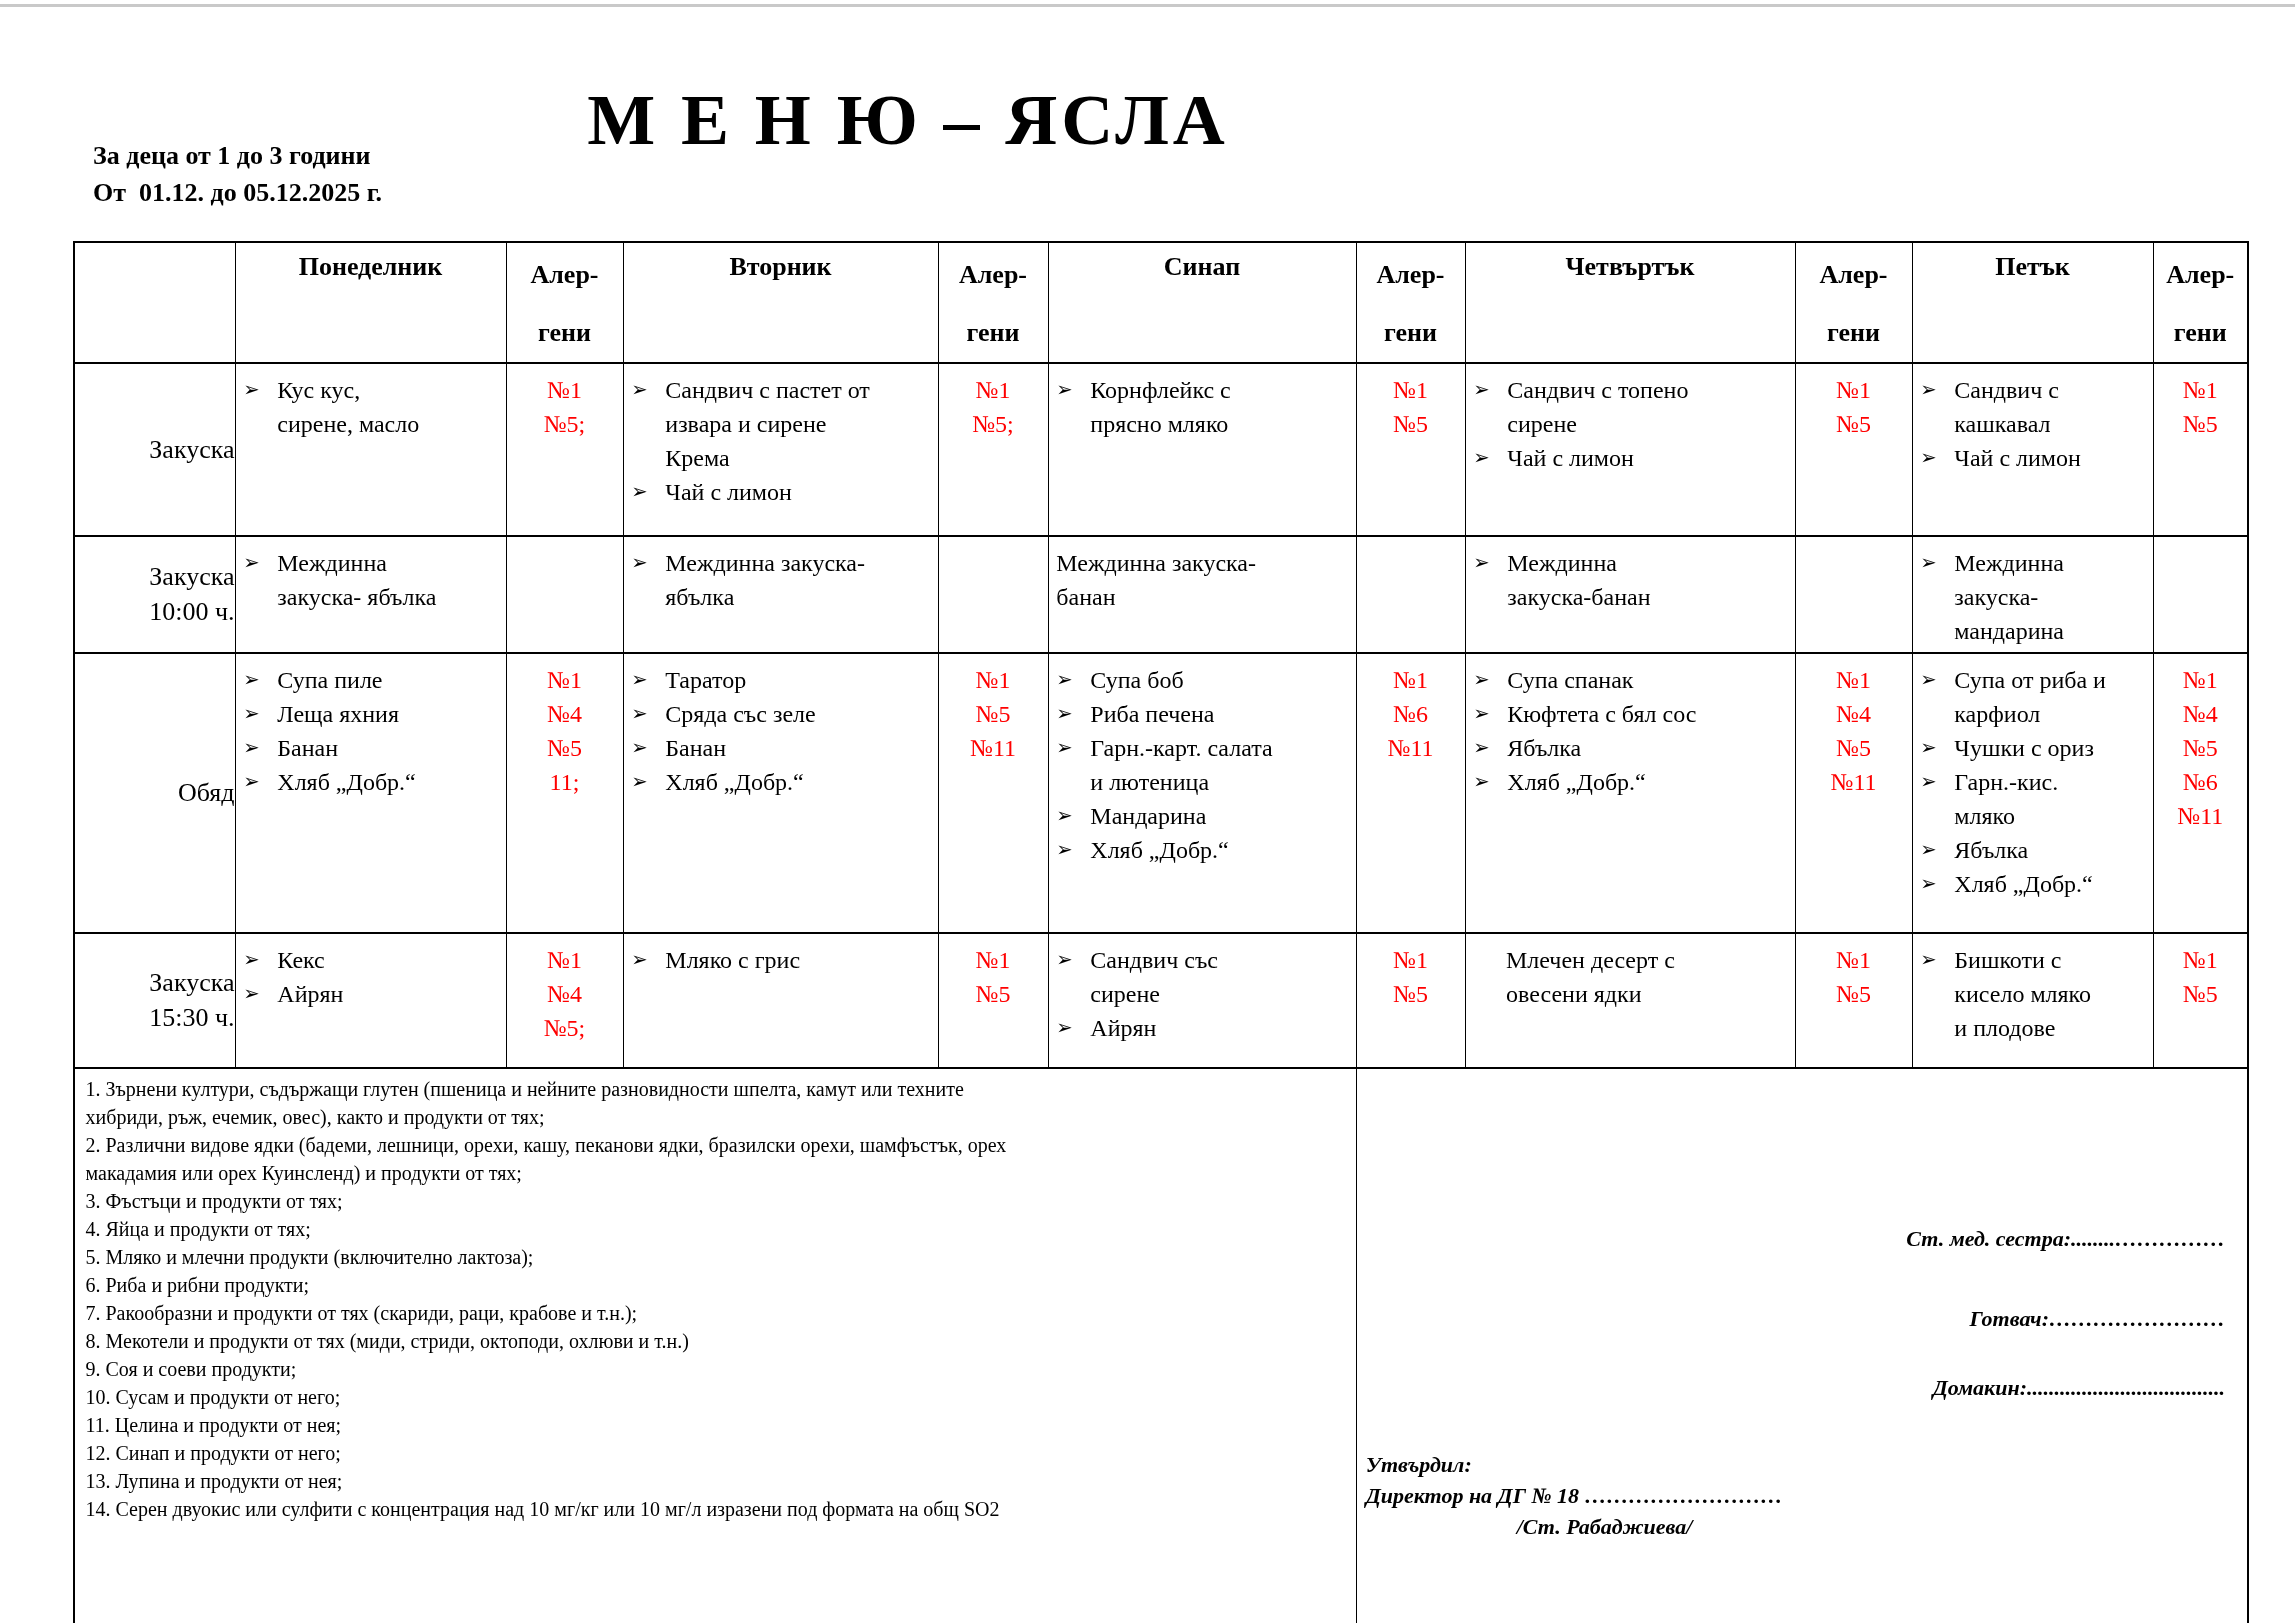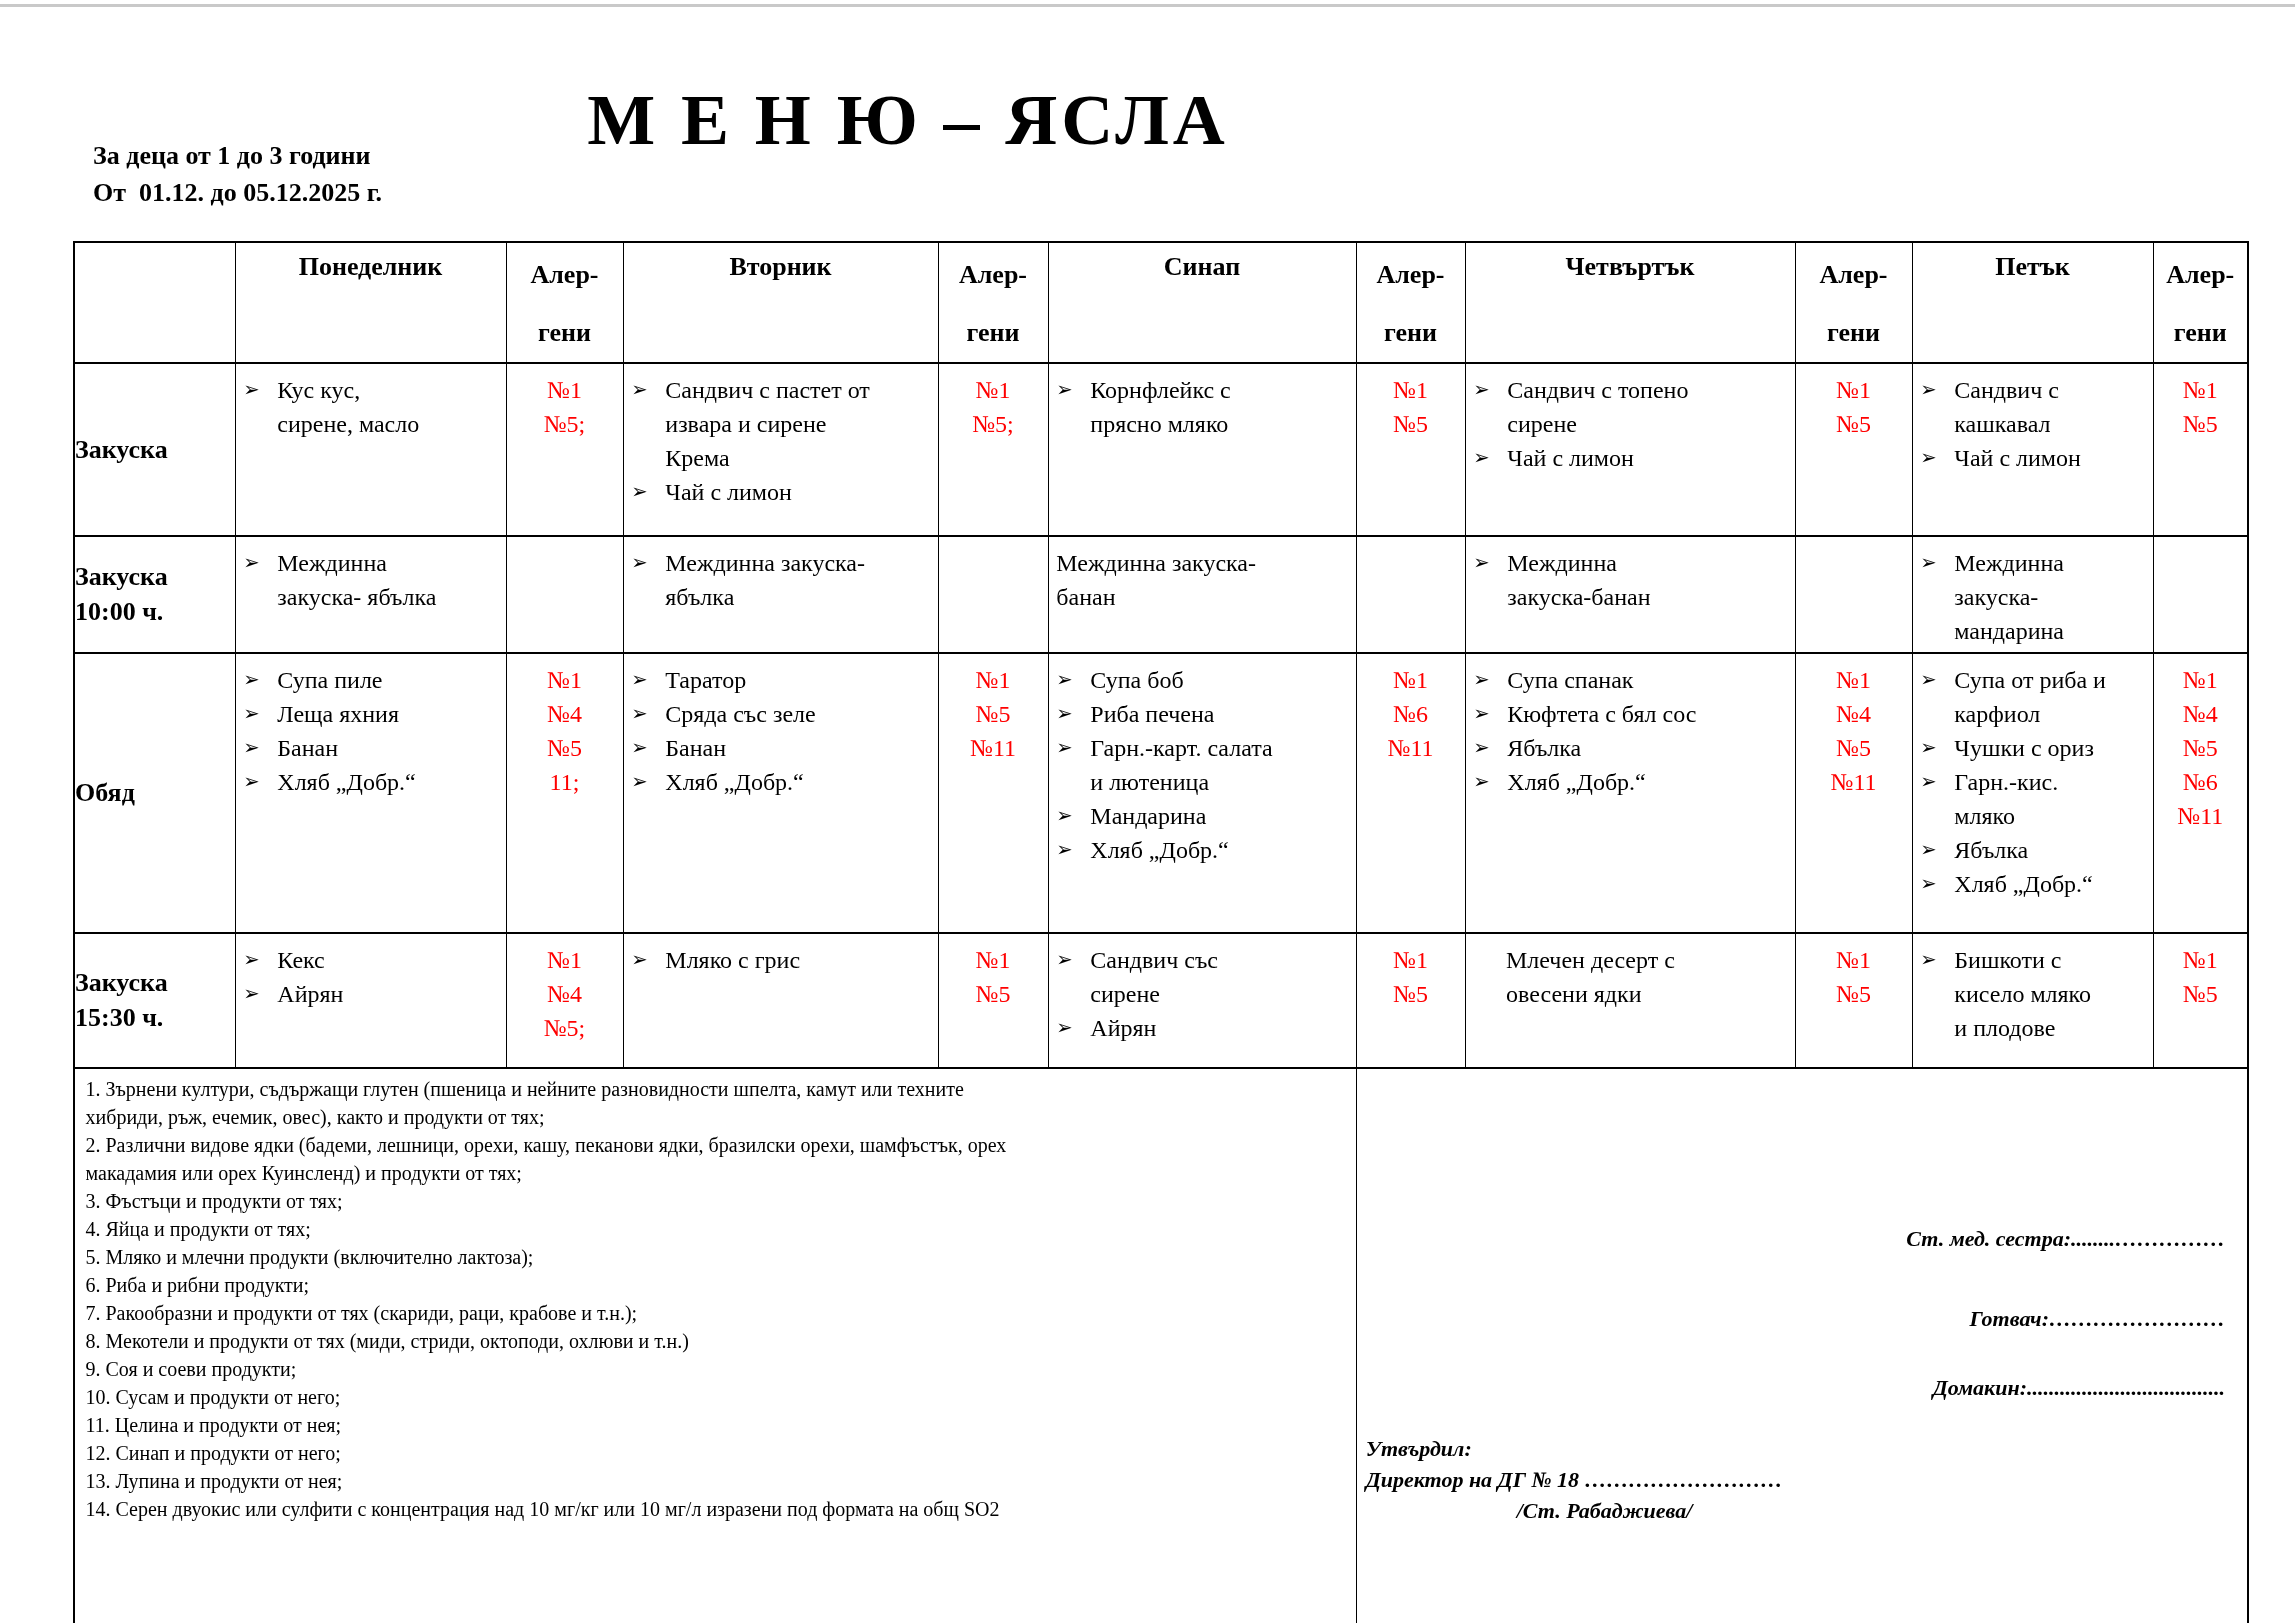--- a/index.html
+++ b/index.html
@@ -21,21 +21,21 @@
     position:absolute;left:73px;top:241px;width:2174px;
     border-collapse:collapse;table-layout:fixed;
     border:2.6px solid #000;
   }
   td{border:1.3px solid #000;border-top:2.6px solid #000;vertical-align:top;padding:0;}
   
   td.hd{font-weight:bold;font-size:26px;text-align:center;padding-top:9.2px;}
   td.al-hd{line-height:58px;padding-top:2.6px;white-space:pre-wrap;}
   
   td.label-cell{
-    font-weight:bold;font-size:26px;text-align:left;vertical-align:middle;
+    font-weight:normal;font-size:26px;text-align:right;vertical-align:middle;
     white-space:pre-wrap;line-height:35px;
   }
   
   td.day-cell{padding:9.2px 5.2px 3.9px 6.5px;}
   .item{display:flex;align-items:flex-start;}
   .item .bullet{
     flex:0 0 34px;font-family:"DejaVu Sans",sans-serif;font-size:19.6px;
     line-height:34px;padding-left:1.3px;
   }
   .item .txt{
@@ -54,21 +54,21 @@
   td.sign-cell{padding:0;}
   .sign-wrap{position:relative;width:100%;height:582px;}
   .sig-line{
     position:absolute;right:22px;font-weight:bold;font-style:italic;
     font-size:22px;white-space:pre;
   }
   .sig-nurse{top:157px;}
   .sig-cook{top:237px;}
   .sig-steward{top:306px;}
   .approval{
-    position:absolute;left:9.2px;top:364px;font-weight:bold;font-style:italic;
+    position:absolute;left:9.2px;top:380px;font-weight:bold;font-style:italic;
     font-size:22px;line-height:31px;white-space:pre-wrap;
   }
   .approval .director-name{padding-left:151px;}
 </style>
 </head>
 <body>
 
 <div class="scan-edge"></div>
 
 <div class="doc-title">М Е Н Ю – ЯСЛА</div>

